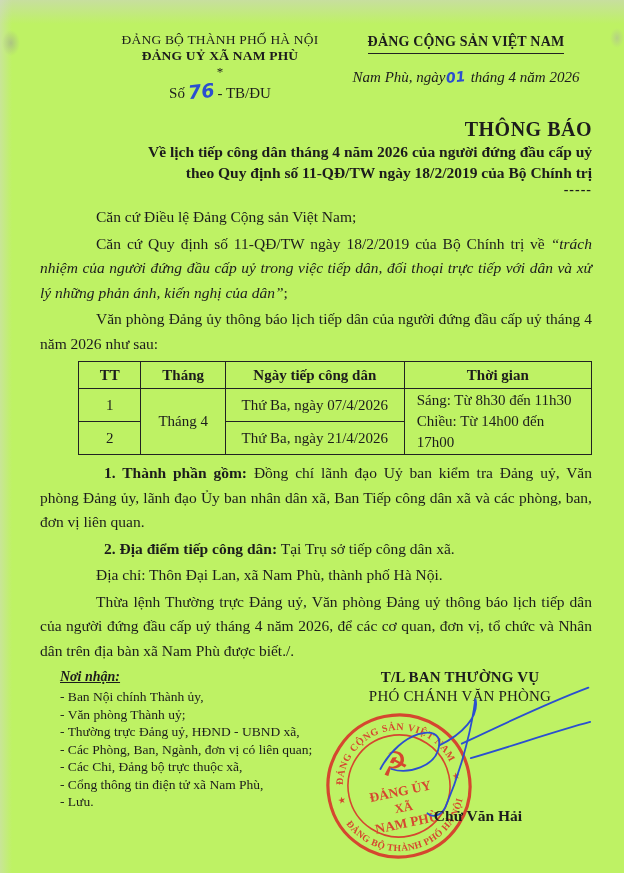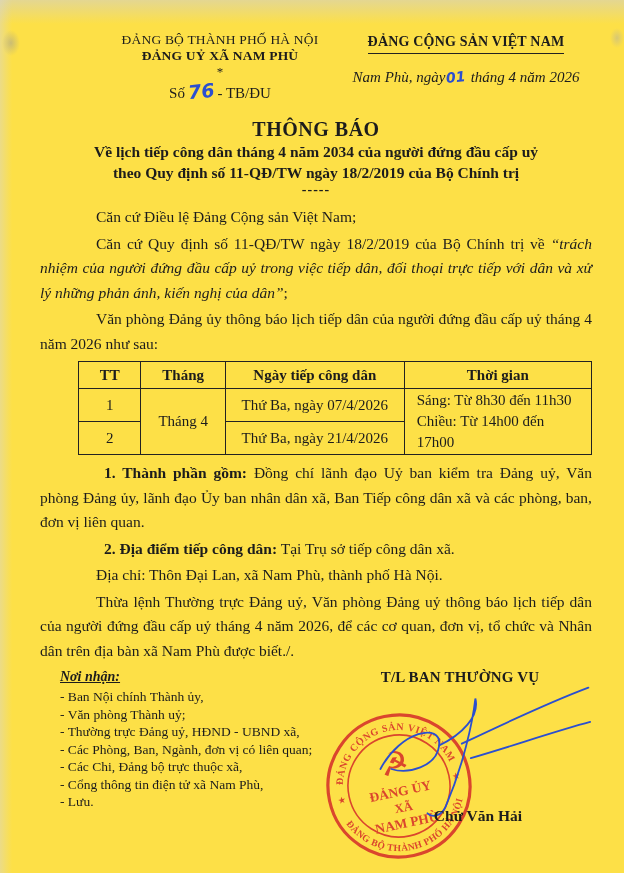--- a/index.html
+++ b/index.html
@@ -1,19 +1,19 @@
 <!DOCTYPE html>
 <html><head>
 <meta charset="utf-8">
 <style>
   html,body{margin:0;padding:0;background:#ffffff;}
   .page{
     position:relative;
     width:624px;height:873px;
-    background:#fde047;
+    background:#bef264;
     font-family:"Liberation Serif", serif;
     color:#1c1c1c;
     overflow:hidden;
     box-sizing:border-box;
     padding:26px 32px 0 40px;
   }
   
   .scan-top{position:absolute;top:0;left:0;right:0;height:24px;
     background:linear-gradient(#cfcfcf,rgba(255,255,255,0));opacity:.55;pointer-events:none;}
   .scan-left{position:absolute;top:0;left:0;bottom:0;width:12px;
@@ -37,21 +37,21 @@
     color:#2b4fd0;
     display:inline-block;transform:rotate(-6deg);
   }
   .hw-number{font-size:19px;margin:0 3px;}
   .hw-day{font-size:14px;margin:0 1px;}
   .h-party{font-size:14px;font-weight:bold;display:inline-block;
     border-bottom:1.5px solid #222;padding-bottom:3px;letter-spacing:.2px;}
   .h-date{font-size:15px;font-style:italic;margin-top:15px;}
 
   
-  .title-block{text-align:center;margin-top:16px;}
+  .title-block{text-align:right;margin-top:16px;}
   .title-main{font-size:20px;font-weight:bold;letter-spacing:.5px;}
   .title-sub{font-size:15.5px;font-weight:bold;line-height:21px;}
   .title-dashes{font-size:14px;font-weight:bold;letter-spacing:1px;line-height:14px;}
 
   
   .body{margin-top:8px;}
   .para{font-size:15.5px;line-height:24.5px;text-align:justify;
     text-indent:56px;margin:2px 0;}
   .quote{font-style:italic;}
   .lbl{font-weight:bold;margin-left:8px;}
@@ -98,21 +98,21 @@
       <div class="h-so"><span>Số</span><span class="handwritten hw-number">76</span><span>- TB/ĐU</span></div>
     </div>
     <div class="header-right">
       <div><span class="h-party">ĐẢNG CỘNG SẢN VIỆT NAM</span></div>
       <div class="h-date"><span>Nam Phù, ngày</span><span class="handwritten hw-day">01</span> <span>tháng 4 năm 2026</span></div>
     </div>
   </div>
 
   <div class="title-block">
     <div class="title-main">THÔNG BÁO</div>
-    <div class="title-sub">Về lịch tiếp công dân tháng 4 năm 2034 của người đứng đầu cấp uỷ</div>
+    <div class="title-sub">Về lịch tiếp công dân tháng 4 năm 2026 của người đứng đầu cấp uỷ</div>
     <div class="title-sub">theo Quy định số 11-QĐ/TW ngày 18/2/2019 của Bộ Chính trị</div>
     <div class="title-dashes">-----</div>
   </div>
 
   <div class="body">
     <div class="para">Căn cứ Điều lệ Đảng Cộng sản Việt Nam;</div>
     <div class="para"><span>Căn cứ Quy định số 11-QĐ/TW ngày 18/2/2019 của Bộ Chính trị về </span><span class="quote">“trách nhiệm của người đứng đầu cấp uỷ trong việc tiếp dân, đối thoại trực tiếp với dân và xử lý những phản ánh, kiến nghị của dân”</span><span>;</span></div>
     <div class="para">Văn phòng Đảng ủy thông báo lịch tiếp dân của người đứng đầu cấp uỷ tháng 4 năm 2026 như sau:</div>
 
     <table class="schedule">
@@ -152,20 +152,21 @@
       <div class="recipient-item">- Văn phòng Thành uỷ;</div>
       <div class="recipient-item">- Thường trực Đảng uỷ, HĐND - UBND xã,</div>
       <div class="recipient-item">- Các Phòng, Ban, Ngành, đơn vị có liên quan;</div>
       <div class="recipient-item">- Các Chi, Đảng bộ trực thuộc xã,</div>
       <div class="recipient-item">- Cổng thông tin điện tử xã Nam Phù,</div>
       <div class="recipient-item">- Lưu.</div>
     </div>
 
     <div class="sign-col">
       <div class="sign-authority">T/L BAN THƯỜNG VỤ</div>
+      <div class="sign-position">PHÓ CHÁNH VĂN PHÒNG</div>
 
       <div class="seal-wrap">
         <svg viewBox="0 0 150 150" width="150" height="150">
           <circle cx="75" cy="75" r="71" fill="none" stroke="#d8392b" stroke-width="3.2"></circle>
           <circle cx="75" cy="75" r="51" fill="none" stroke="#d8392b" stroke-width="1.6"></circle>
           <defs>
             <path id="arcTop" d="M 19,75 A 56,56 0 0 1 131,75" fill="none"></path>
             <path id="arcBottom" d="M 10,75 A 65,65 0 0 0 140,75" fill="none"></path>
           </defs>
           <text font-family="Liberation Serif, serif" font-size="10" font-weight="bold" fill="#d8392b" letter-spacing="0.6">

